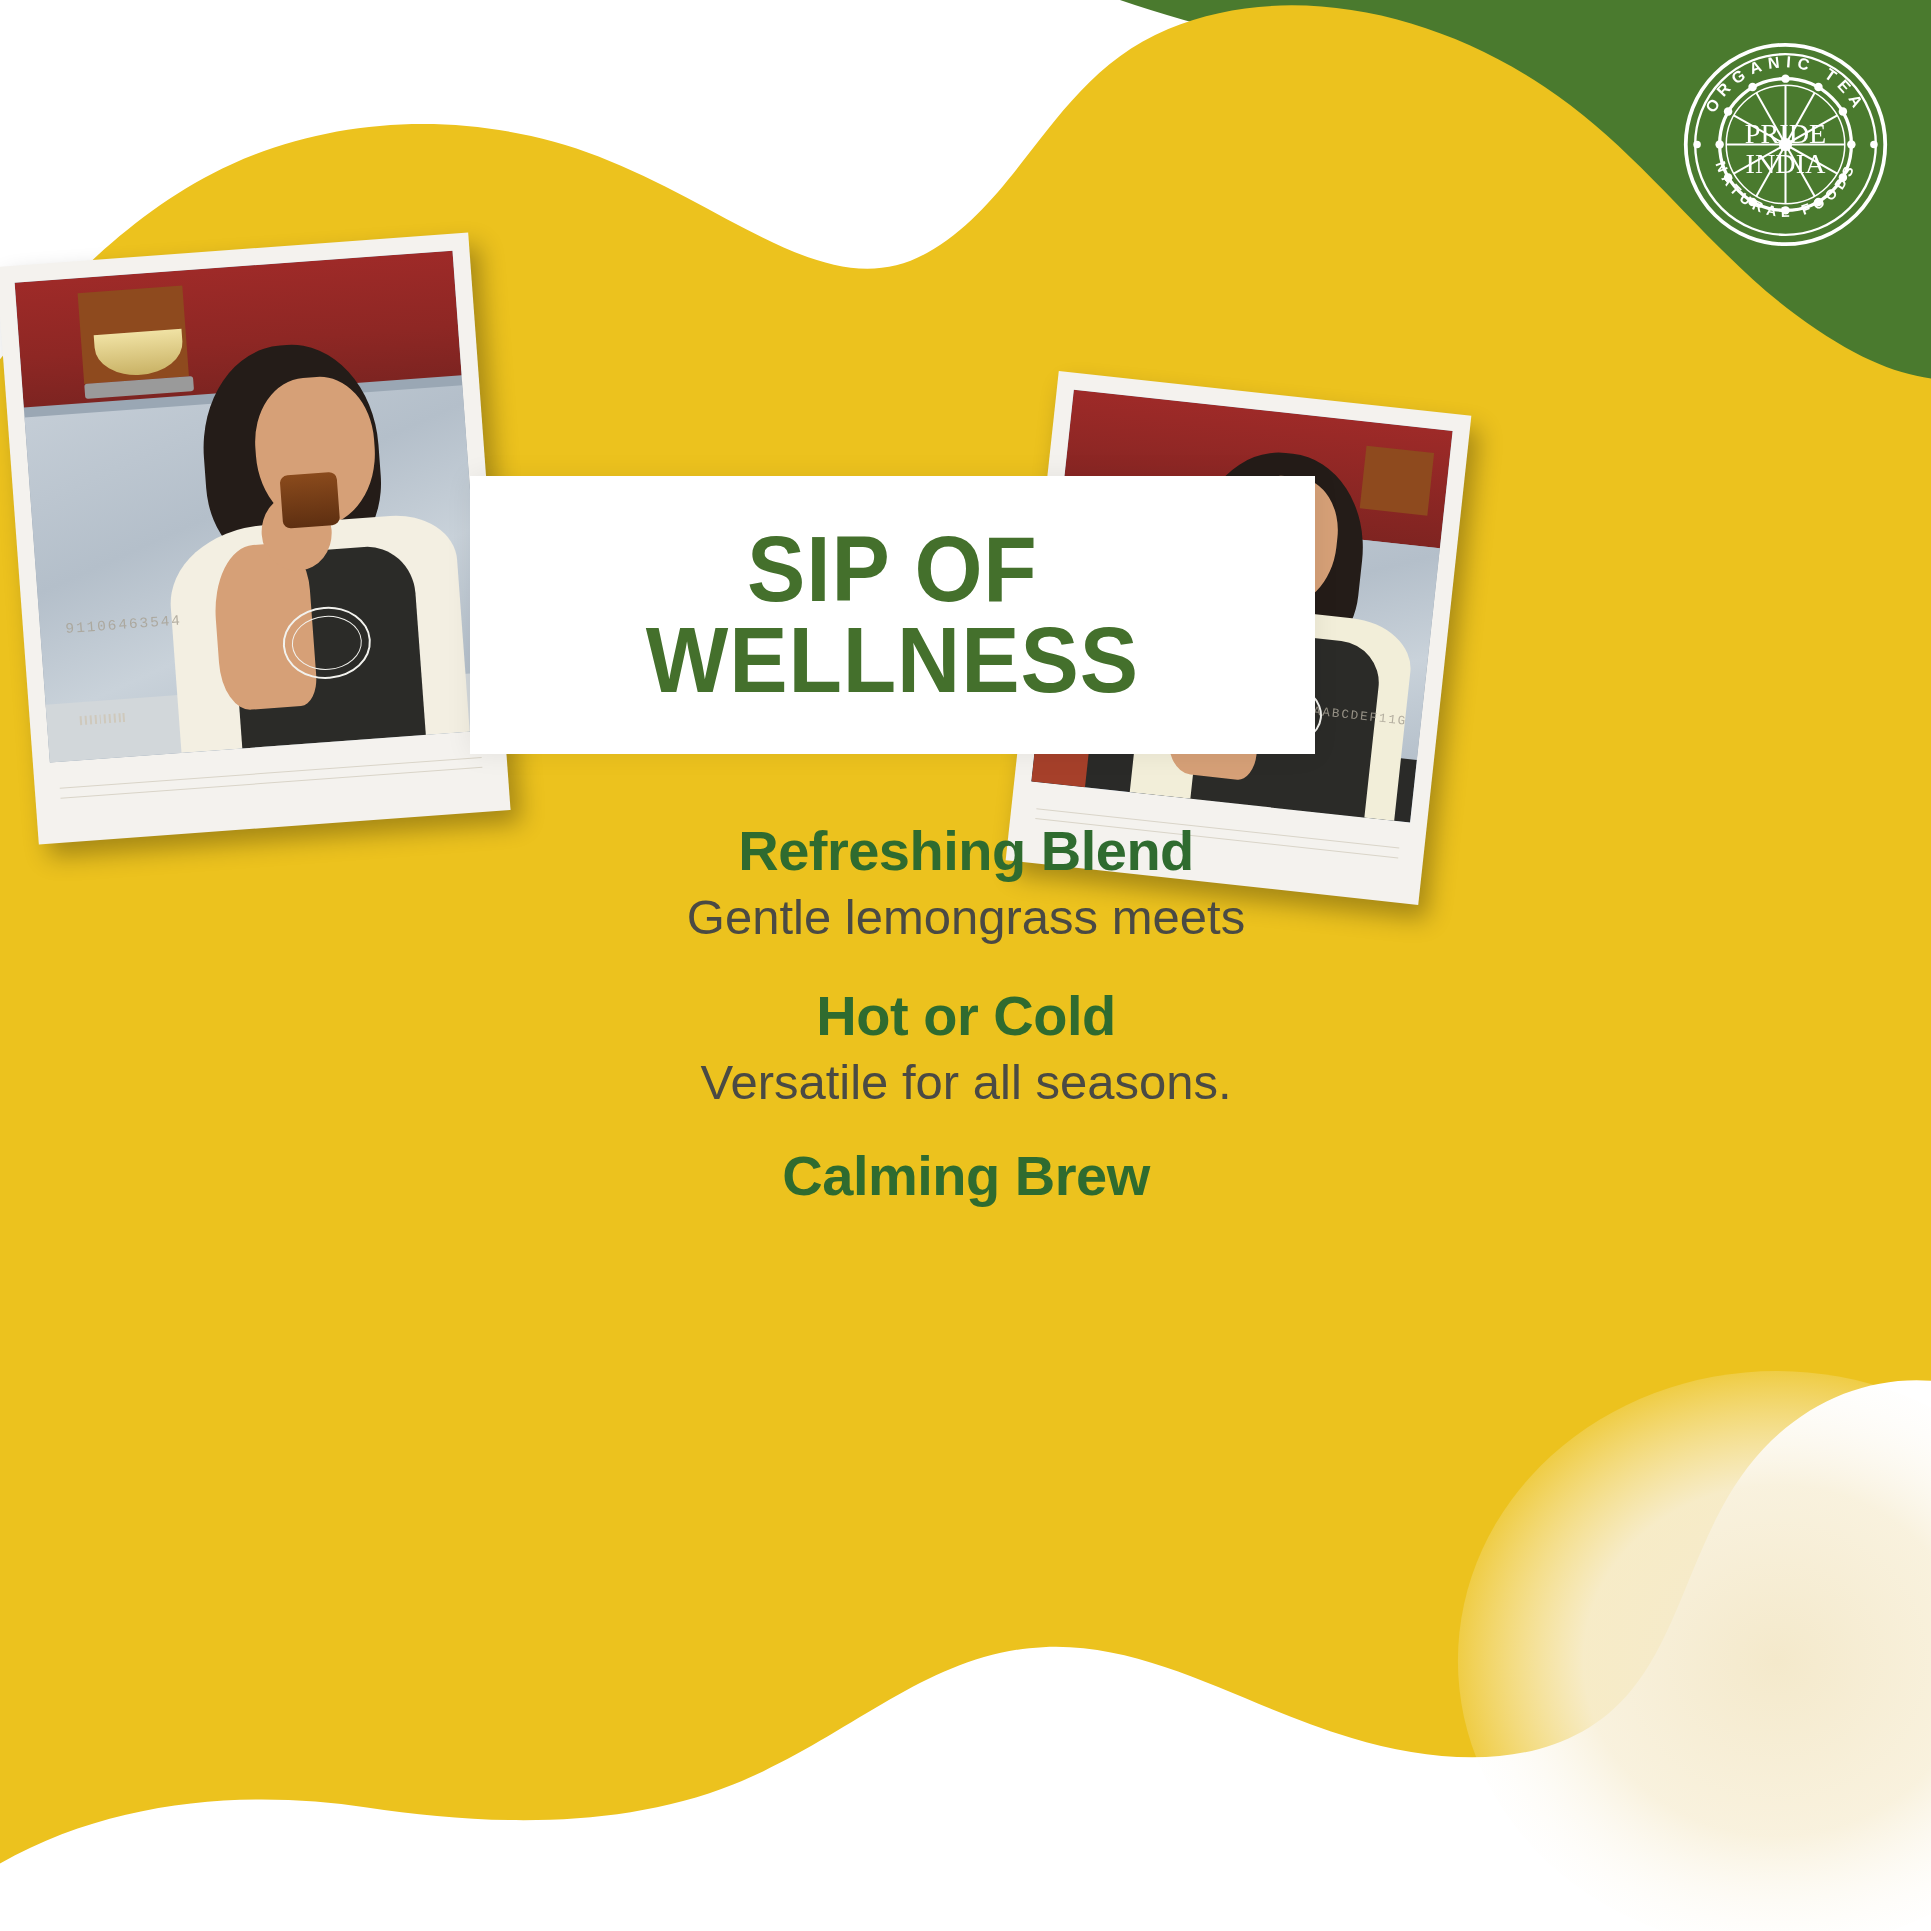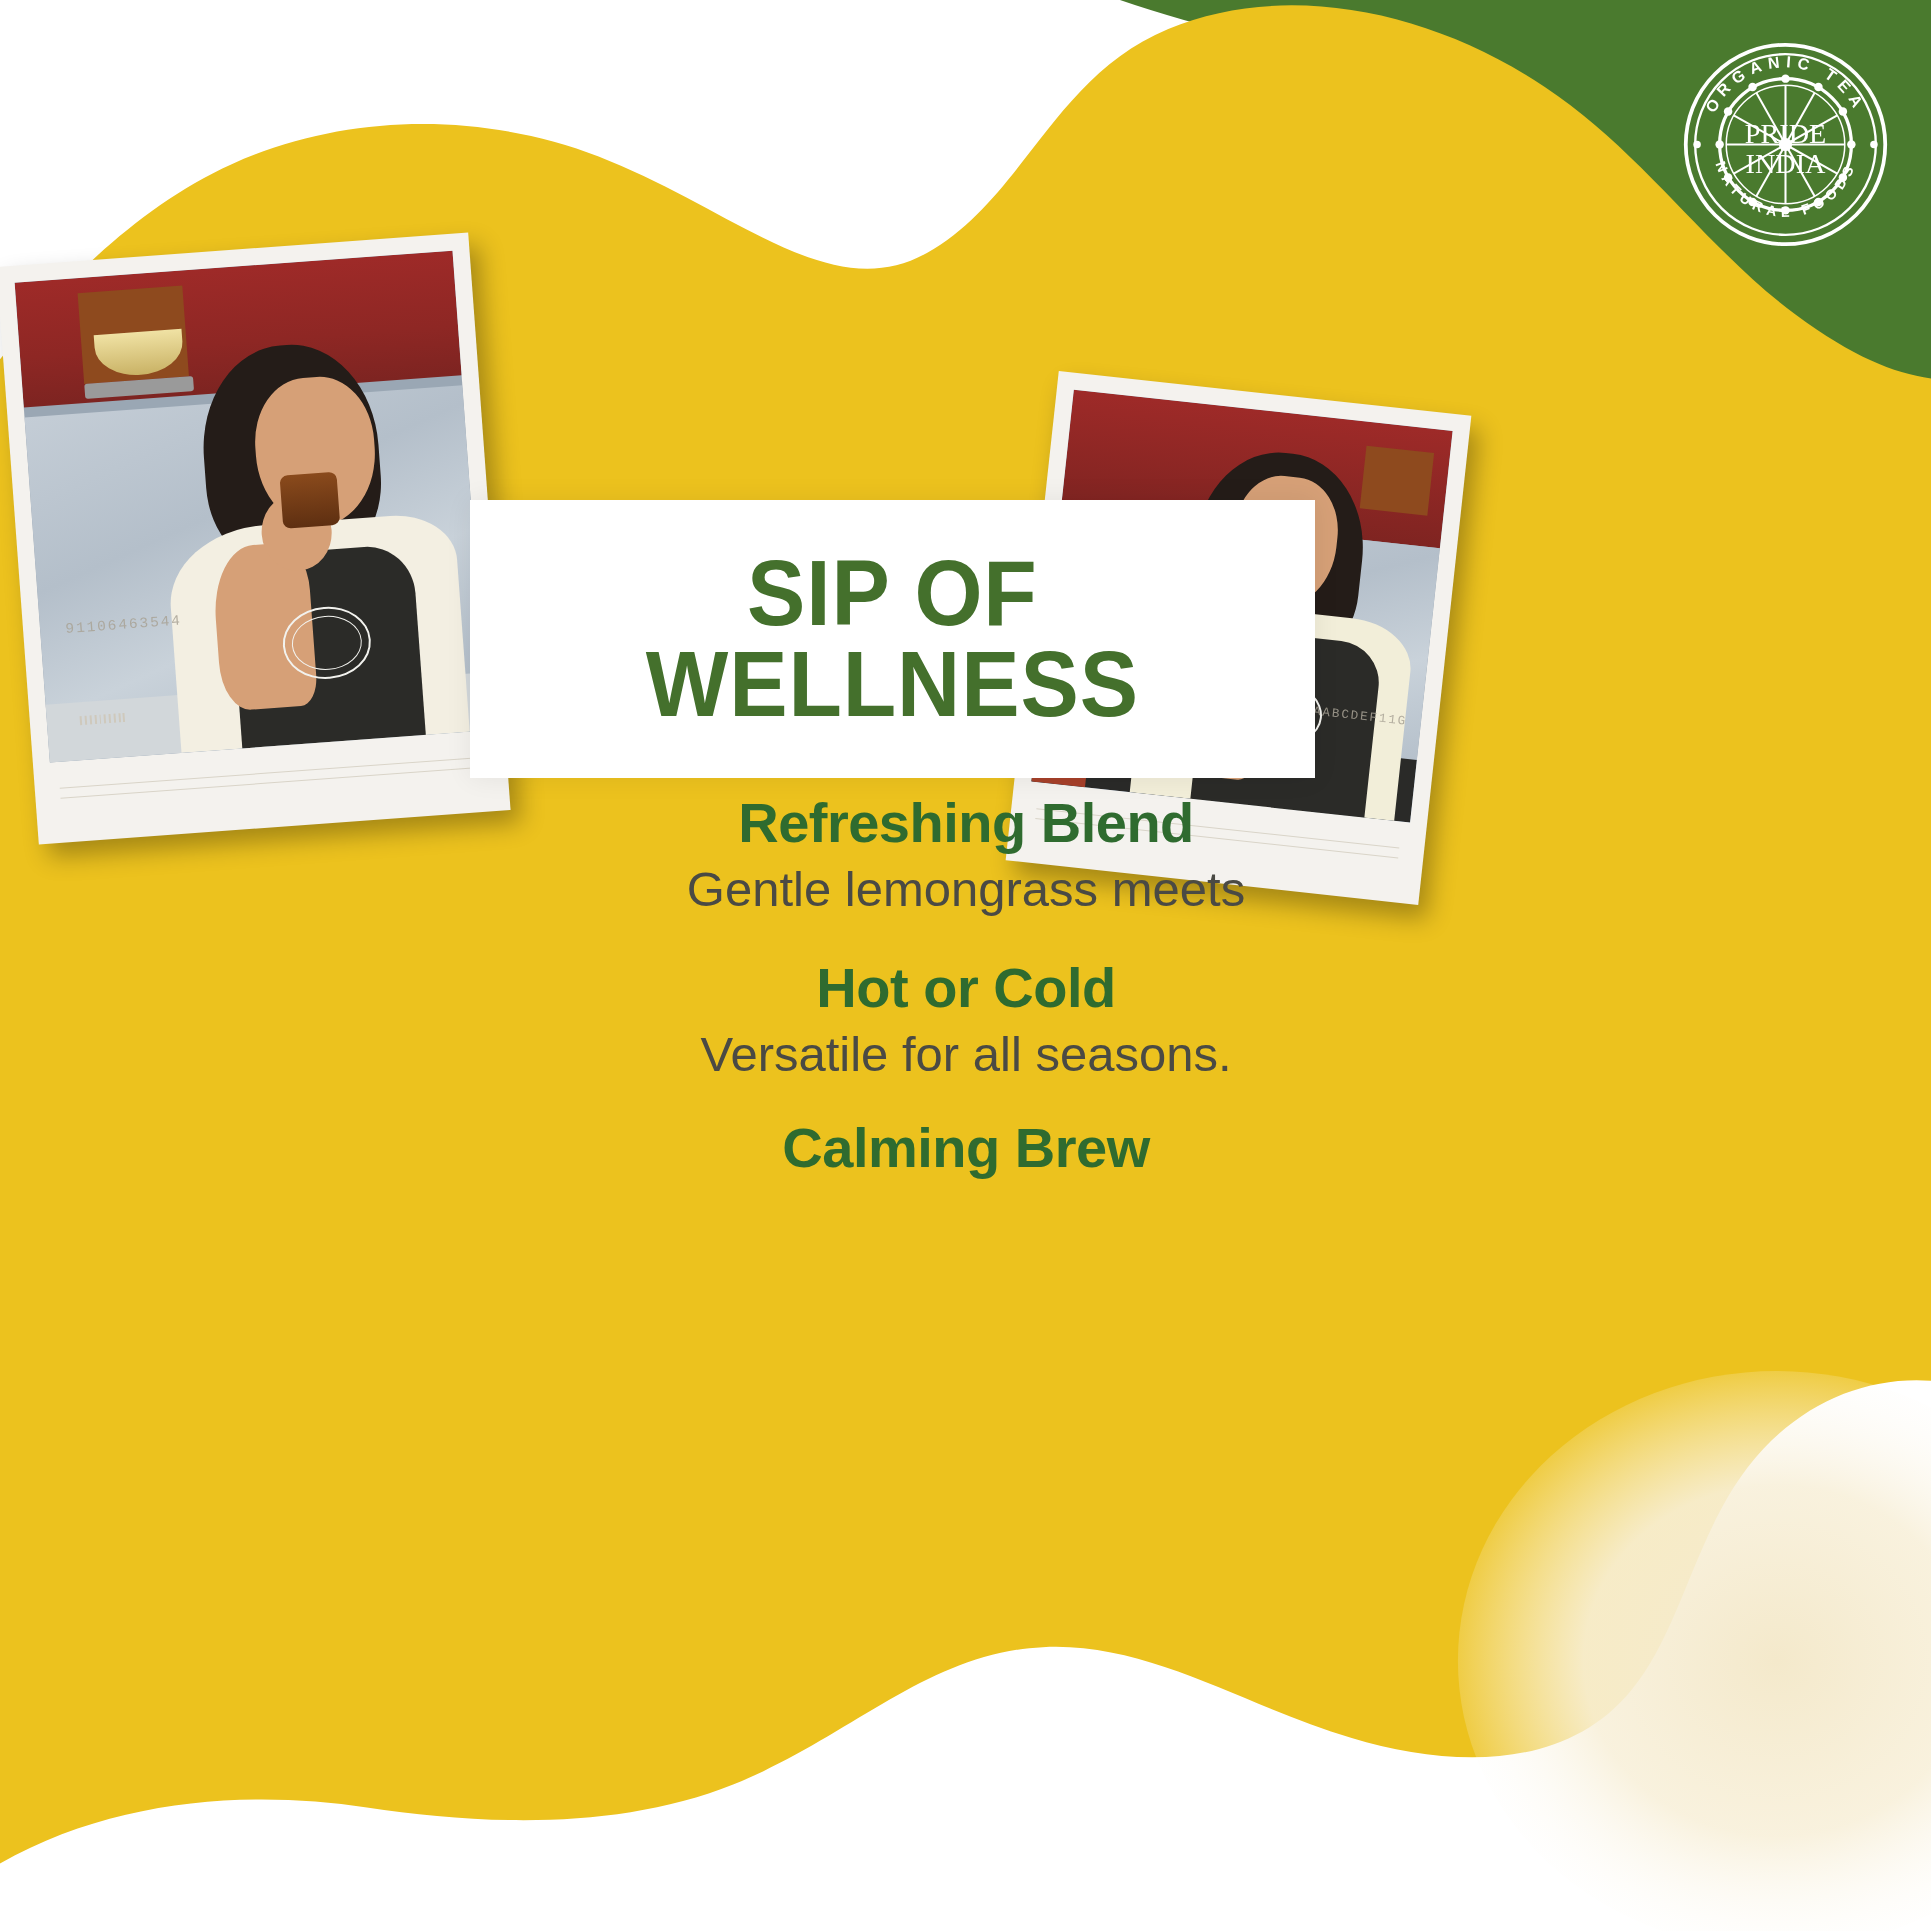--- a/index.html
+++ b/index.html
@@ -63,21 +63,21 @@
   .face{position:absolute;background:#d6a077;}
   .shirt{position:absolute;background:#f3efe2;}
   .apron{position:absolute;background:#2b2b28;}
   .arm{position:absolute;background:#d6a077;}
   .cup{position:absolute;background:linear-gradient(180deg,#8a4a1c,#5e2f11);}
   .apron-logo{position:absolute;border-radius:50%;border:2.9px solid #f2f2ee;}
   .apron-logo:after{content:"";position:absolute;inset:6.8px;border-radius:50%;border:1.9px solid #f2f2ee;}
 
   
   .title-banner{
-    position:absolute;left:470px;top:500px;width:845px;height:278px;
+    position:absolute;left:470px;top:476px;width:845px;height:278px;
     background:#FFFFFF;
     display:flex;align-items:center;justify-content:center;
     box-shadow:0 0 25px rgba(0,0,0,.07);
   }
   .title-text{
     text-align:center;color:#44702C;
     font-weight:bold;font-size:93px;line-height:.98;
     letter-spacing:1px;
     font-family:"Liberation Sans",sans-serif;
     transform:scaleX(.94);
@@ -91,21 +91,21 @@
   .feature{margin-bottom:33px;}
   .f-head{
     color:#2F6B2F;font-weight:bold;font-size:56px;line-height:1.12;
     letter-spacing:-0.5px;
     font-family:"Liberation Sans",sans-serif;
   }
   .f-body{
     color:#4A4A44;font-size:49px;line-height:1.18;margin-top:5.8px;
     font-family:"Liberation Sans",sans-serif;
   }
-  .f1{margin-bottom:39px;}
+  .f1{margin-bottom:39px;margin-top:28px;}
   .f2{margin-bottom:33px;}
   .f3{margin-bottom:25px;}
 </style>
 </head>
 <body>
 
 <div id="stage">
 
   <svg class="bg-svg" viewBox="0 0 2000 2000">
     <defs>

